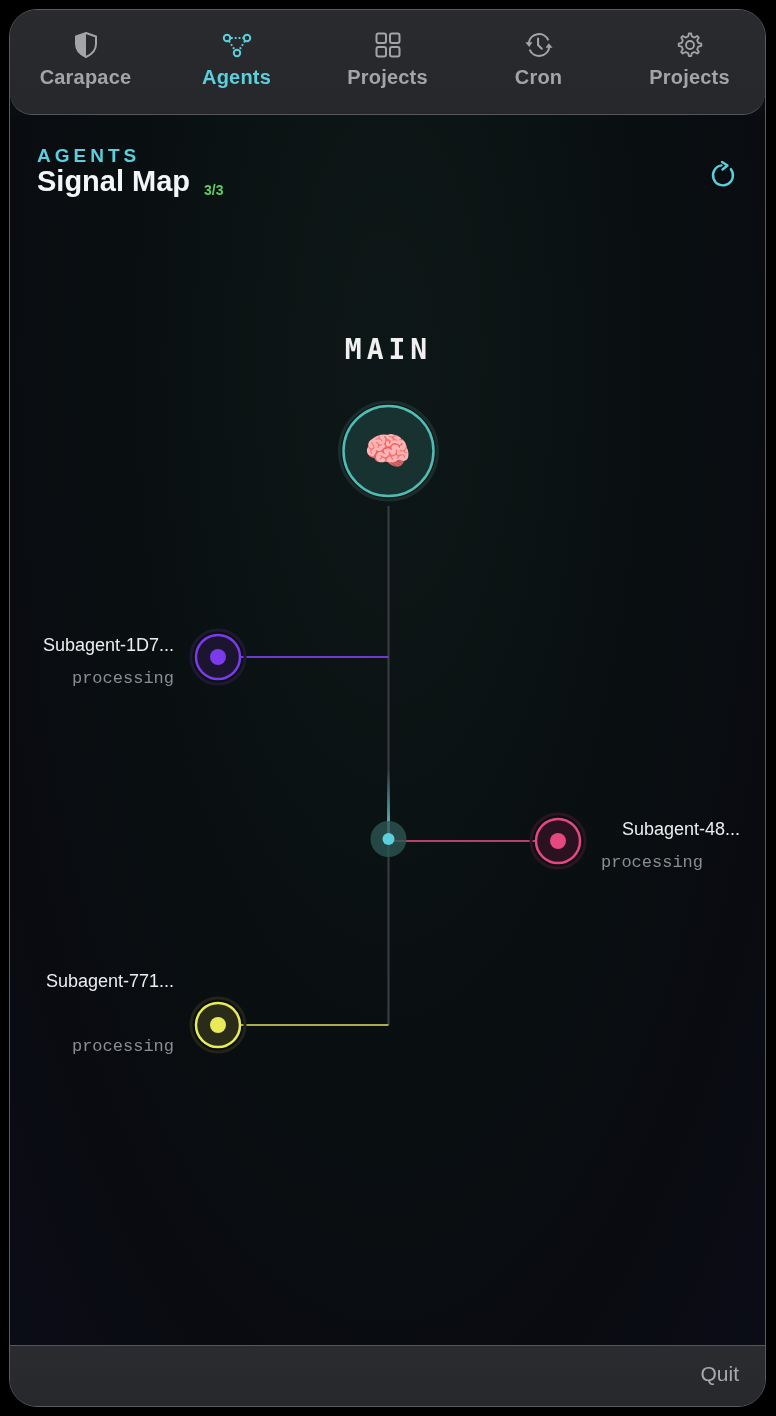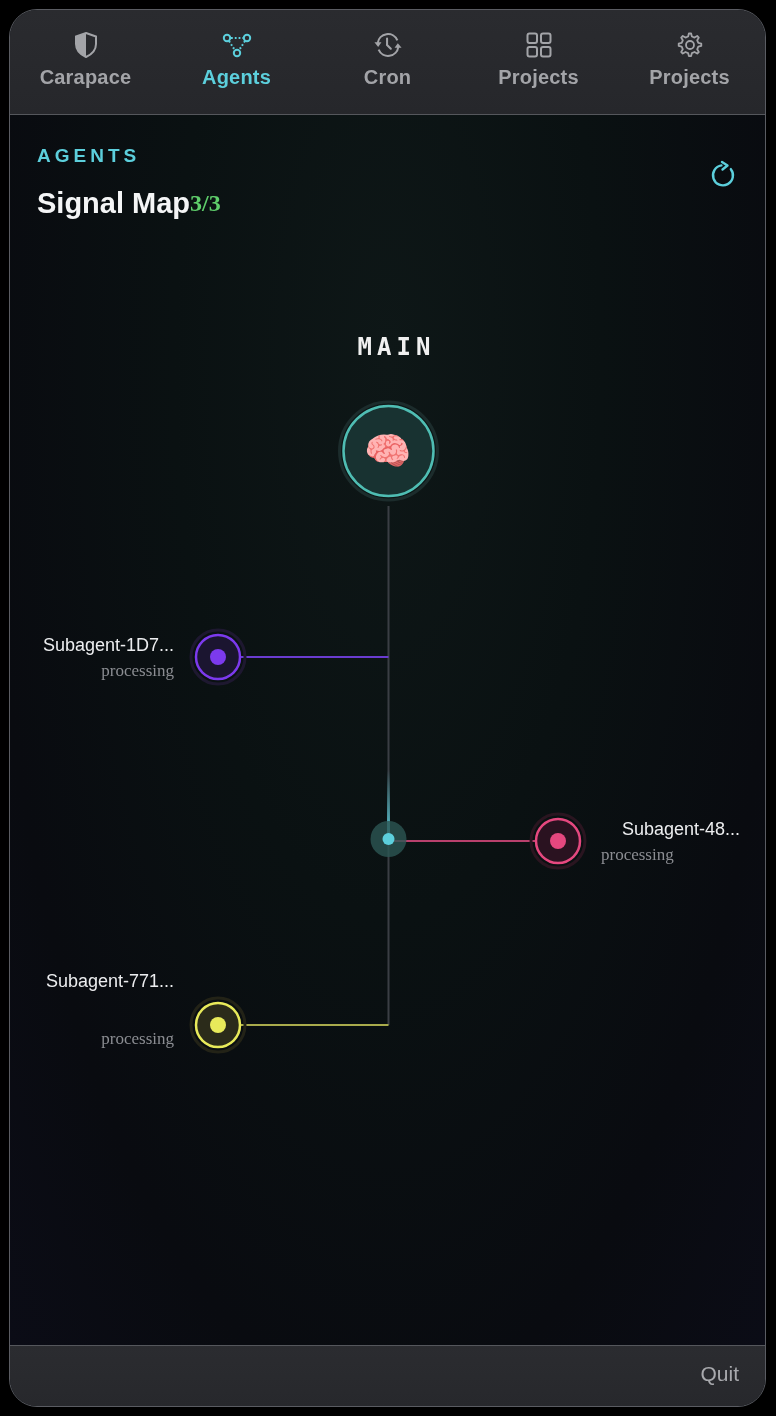--- a/index.html
+++ b/index.html
@@ -7,38 +7,39 @@
   .window {
     position:absolute; left:9px; top:9px; width:757px; height:1398px;
     border-radius:28px; border:1.5px solid #5a5c62; overflow:hidden; box-sizing:border-box;
     background:#0a0d12;
   }
   .tabbar {
     position:absolute; left:0; top:0; right:0; height:104px;
     background:linear-gradient(180deg,#2a2b2f,#26272b);
     border-bottom:1.5px solid #55575c;
     display:flex;
+    border-radius:22px;
   }
   .tab { flex:1; display:flex; flex-direction:column; align-items:center; justify-content:flex-start; padding-top:20px; cursor:pointer; color:#a3a4a8; }
   .tab .ico { width:30px; height:30px; display:flex; align-items:center; justify-content:center; }
   .tab .lbl { margin-top:6px; font-size:20px; font-weight:700; letter-spacing:0.2px; }
   .tab.active { color:#5ccfdc; }
   .content {
     position:absolute; left:0; top:105px; right:0; bottom:60px;
     background:radial-gradient(ellipse at 50% 20%, #0e1717 0%, #0a1112 40%, #090b10 75%, #0b0c16 100%);
   }
   .eyebrow { position:absolute; left:27px; top:30px; font-size:19px; font-weight:700; letter-spacing:4px; color:#5ccfdc; }
-  .title-row { position:absolute; left:27px; top:72px; display:flex; align-items:center; }
+  .title-row { position:absolute; left:27px; top:50px; display:flex; align-items:flex-end; gap:14px; }
   .title { font-size:29px; font-weight:700; color:#f4f5f6; }
-  .count { font-family:Liberation Serif, serif; font-size:24px; font-weight:700; color:#5fce6b; }
+  .count { font-family:Liberation Sans, sans-serif; font-size:14px; font-weight:700; color:#5fce6b; }
   .refresh { position:absolute; right:26px; top:44px; width:30px; height:30px; cursor:pointer; }
-  .main-label { position:absolute; left:8px; width:757px; text-align:center; top:218px; font-family:"DejaVu Sans Mono", monospace; font-weight:700; font-size:24px; letter-spacing:5px; color:#f0f0f0; }
+  .main-label { position:absolute; left:0; width:757px; text-align:center; top:218px; font-family:"DejaVu Sans Mono", monospace; font-weight:700; font-size:28px; letter-spacing:5px; color:#f0f0f0; }
   .main-status { position:absolute; left:0; width:757px; text-align:center; top:256px; font-family:"DejaVu Sans Mono", monospace; font-weight:700; font-size:17px; letter-spacing:4px; color:#4fb5ac; }
   .sub-name { position:absolute; font-size:18px; font-weight:400; color:#ecedef; white-space:nowrap;margin-left:43px; }
-  .sub-status { position:absolute; font-family:Liberation Serif, serif; font-size:17px; color:#8b8d92; white-space:nowrap; }
+  .sub-status { position:absolute; font-family:Liberation Mono, monospace; font-size:17px; color:#8b8d92; white-space:nowrap;margin-top:8px; }
   .right-align { text-align:right; }
   svg.map { position:absolute; left:0; top:0; }
   .footer {
     position:absolute; left:0; right:0; bottom:0; height:60px;
     background:linear-gradient(180deg,#2b2c30,#27282c);
     border-top:1.5px solid #55575c;
   }
   .quit { position:absolute; right:26px; top:16px; font-size:21px; color:#a8a9ad; cursor:pointer;margin-left:40px; }
 </style>
 </head>
@@ -62,40 +63,40 @@
             <circle cx="5" cy="6" r="3.2" fill="none" stroke="#5ccfdc" stroke-width="2"></circle>
             <circle cx="25" cy="6" r="3.2" fill="none" stroke="#5ccfdc" stroke-width="2"></circle>
             <circle cx="15" cy="21" r="3.2" fill="none" stroke="#5ccfdc" stroke-width="2"></circle>
             <path d="M9 6 H21 M7 9 L12.5 17.5 M23 9 L17.5 17.5" stroke="#5ccfdc" stroke-width="2" stroke-dasharray="1.8 2"></path>
           </svg>
       </span>
       <span class="lbl">Agents</span>
     </div>
     <div class="tab">
       <span class="ico">
+        <svg width="26" height="26" viewBox="0 0 26 26">
+            <rect x="1.5" y="1.5" width="9.5" height="9.5" rx="2" fill="none" stroke="#a3a4a8" stroke-width="2"></rect>
+            <rect x="15" y="1.5" width="9.5" height="9.5" rx="2" fill="none" stroke="#a3a4a8" stroke-width="2"></rect>
+            <rect x="1.5" y="15" width="9.5" height="9.5" rx="2" fill="none" stroke="#a3a4a8" stroke-width="2"></rect>
+            <rect x="15" y="15" width="9.5" height="9.5" rx="2" fill="none" stroke="#a3a4a8" stroke-width="2"></rect>
+          </svg>
+      </span>
+      <span class="lbl">Projects</span>
+    </div>
+    <div class="tab">
+      <span class="ico">
         <svg width="32" height="28" viewBox="0 0 32 28">
             <path d="M5 12 A11 11 0 0 1 26 9" fill="none" stroke="#a3a4a8" stroke-width="2.2"></path>
             <path d="M27 16 A11 11 0 0 1 6 19" fill="none" stroke="#a3a4a8" stroke-width="2.2"></path>
             <path d="M1.5 11 L5.5 16 L9 11 Z" fill="#a3a4a8"></path>
             <path d="M30.5 17 L26.5 12 L23 17 Z" fill="#a3a4a8"></path>
             <path d="M15 7 V14 L19 18" fill="none" stroke="#a3a4a8" stroke-width="2.2" stroke-linecap="round"></path>
           </svg>
       </span>
       <span class="lbl">Cron</span>
-    </div>
-    <div class="tab">
-      <span class="ico">
-        <svg width="26" height="26" viewBox="0 0 26 26">
-            <rect x="1.5" y="1.5" width="9.5" height="9.5" rx="2" fill="none" stroke="#a3a4a8" stroke-width="2"></rect>
-            <rect x="15" y="1.5" width="9.5" height="9.5" rx="2" fill="none" stroke="#a3a4a8" stroke-width="2"></rect>
-            <rect x="1.5" y="15" width="9.5" height="9.5" rx="2" fill="none" stroke="#a3a4a8" stroke-width="2"></rect>
-            <rect x="15" y="15" width="9.5" height="9.5" rx="2" fill="none" stroke="#a3a4a8" stroke-width="2"></rect>
-          </svg>
-      </span>
-      <span class="lbl">Projects</span>
     </div>
     <div class="tab">
       <span class="ico">
         <svg width="28" height="28" viewBox="0 0 28 28">
             <path d="M14 2.5 l2.2 0 .8 3 2.6 1.1 2.7-1.6 1.6 1.6-1.6 2.7 1.1 2.6 3 .8 0 2.2-3 .8-1.1 2.6 1.6 2.7-1.6 1.6-2.7-1.6-2.6 1.1-.8 3-2.2 0-.8-3-2.6-1.1-2.7 1.6-1.6-1.6 1.6-2.7-1.1-2.6-3-.8 0-2.2 3-.8 1.1-2.6-1.6-2.7 1.6-1.6 2.7 1.6 2.6-1.1z" transform="translate(-1.1 0)" fill="none" stroke="#a3a4a8" stroke-width="1.8" stroke-linejoin="round"></path>
             <circle cx="14" cy="14" r="4" fill="none" stroke="#a3a4a8" stroke-width="1.8"></circle>
           </svg>
       </span>
       <span class="lbl">Projects</span>
     </div>

